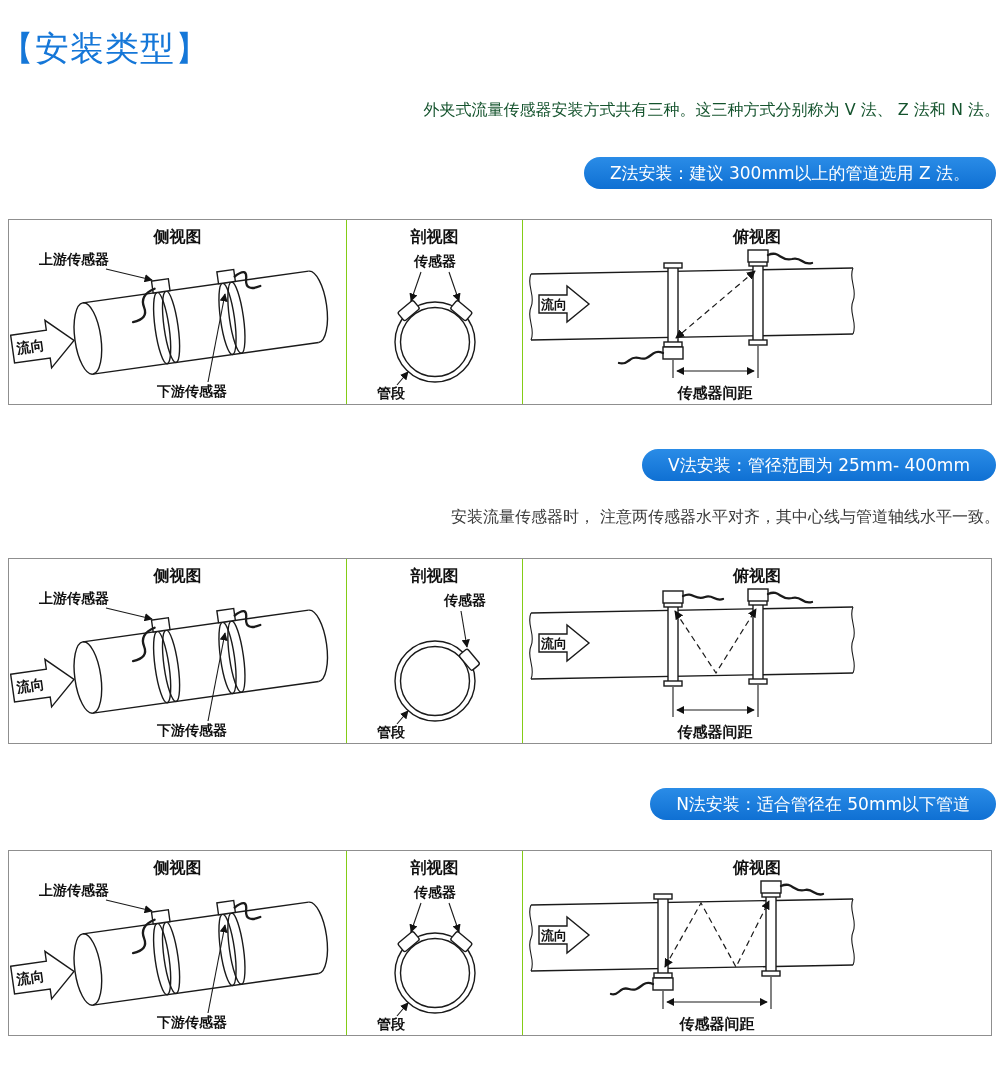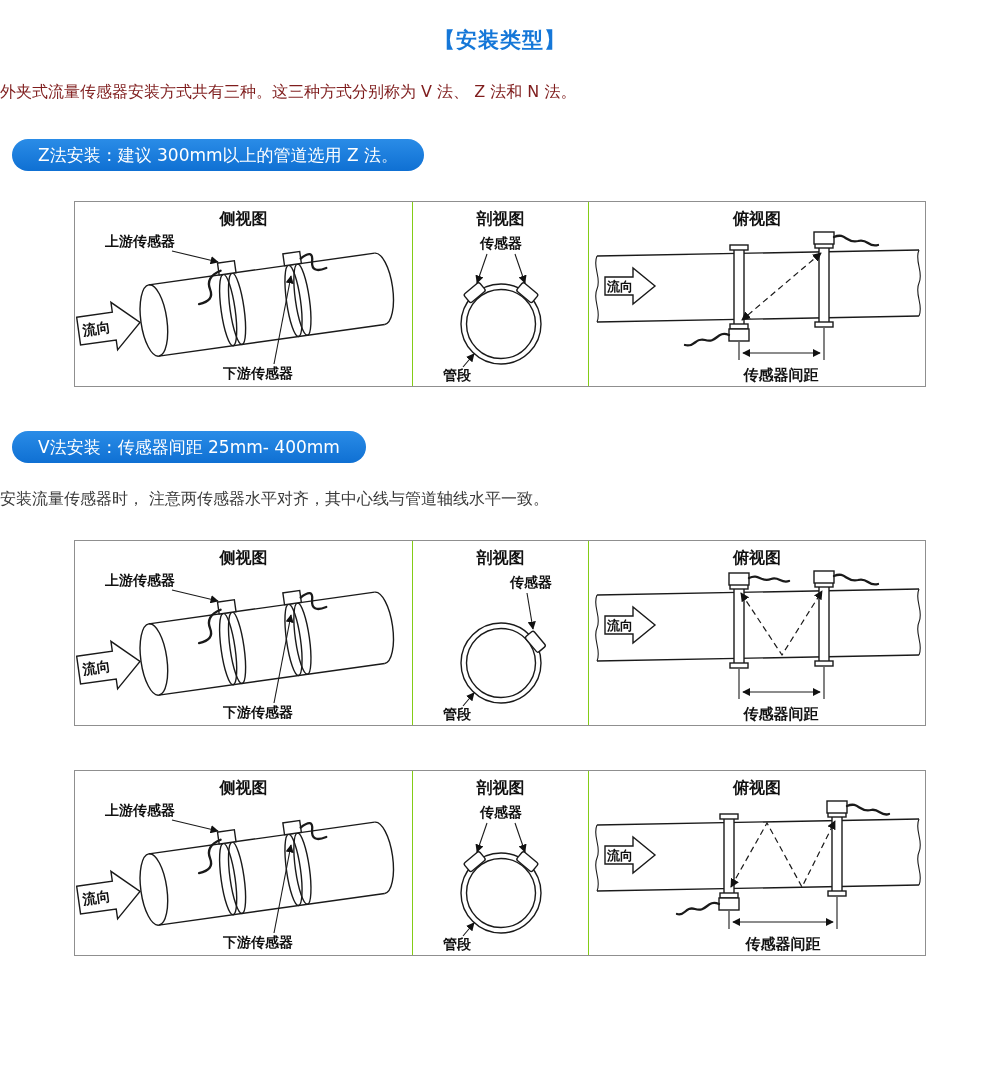--- a/index.html
+++ b/index.html
@@ -1,25 +1,25 @@
 <!DOCTYPE html>
 <html><head>
 <meta charset="utf-8">
 <style>
   *{margin:0;padding:0;box-sizing:border-box}
   html,body{background:#fff}
   body{width:1000px;font-family:"DejaVu Sans","Liberation Sans",sans-serif;color:#222}
   .page{width:1000px;padding:26px 0 12px}
-  .title{text-align:center;font-size:21px;font-weight:700;color:#1577d8;letter-spacing:1px}
-  .intro{text-align:left;font-size:16px;color:#7f1d1d;margin:28px 0 36px}
-  .badge-row{display:flex;justify-content:flex-start;margin:0 12px 30px}
+  .title{font-size:34px;font-weight:400;color:#1577d8;letter-spacing:1px}
+  .intro{text-align:right;font-size:16px;color:#14532d;margin:28px 0 36px}
+  .badge-row{display:flex;justify-content:flex-end;margin:0 4px 30px}
   .badge{background:linear-gradient(180deg,#2a8ce7,#0f70d3);color:#fff;font-size:17px;line-height:32px;padding:0 26px;border-radius:17px;white-space:nowrap}
-  .note{text-align:left;font-size:16px;color:#3a3a3a;margin:-4px 0 30px}
+  .note{text-align:right;font-size:16px;color:#3a3a3a;margin:-4px 0 30px}
   .note:empty{display:none}
-  .panel{width:852px;margin:0 auto 44px;border:1px solid #8f8f8f;display:flex;background:#fff}
+  .panel{width:984px;margin:0 auto 44px;border:1px solid #8f8f8f;display:flex;background:#fff}
   .panel.last{margin-bottom:16px}
   .cell{overflow:hidden}
   .cell + .cell{border-left:1px solid #84cc16}
   .c-side{width:337px}.c-sec{width:176px}.c-top{flex:1}
   .cell-title{text-align:center;font-weight:700;font-size:16px;color:#111;padding-top:7px;height:28px}
   .cell svg{display:block}
   svg .ln{stroke:#1a1a1a;stroke-width:1.4;fill:none}
   svg .thin{stroke:#1a1a1a;stroke-width:1.1;fill:none}
   svg .dash{stroke:#1a1a1a;stroke-width:1.2;fill:none;stroke-dasharray:6 4}
   svg .wire{stroke:#1a1a1a;stroke-width:2.3;fill:none;stroke-linecap:round}
@@ -139,21 +139,21 @@
             <line x1="154" y1="123" x2="231" y2="123" marker-start="url(#ahr)" marker-end="url(#ah)"></line>
           </g>
           <text class="big" x="192" y="150" text-anchor="middle">传感器间距</text>
         </svg>
       </div>
     </div>
   </div>
 
   <div>
     <div class="badge-row">
-      <span class="badge">V法安装：传感器间距 25mm- 400mm</span>
+      <span class="badge">V法安装：管径范围为 25mm- 400mm</span>
     </div>
     <div class="note">安装流量传感器时， 注意两传感器水平对齐，其中心线与管道轴线水平一致。</div>
 
     <div class="panel">
 
       <div class="cell c-side">
         <div class="cell-title">侧视图</div>
         <svg width="337" height="156" viewBox="0 0 337 156">
           <g transform="rotate(-8 168 78)">
             <g>
@@ -232,20 +232,23 @@
             <line x1="235" y1="98" x2="235" y2="130"></line>
             <line x1="154" y1="123" x2="231" y2="123" marker-start="url(#ahr)" marker-end="url(#ah)"></line>
           </g>
           <text class="big" x="192" y="150" text-anchor="middle">传感器间距</text>
         </svg>
       </div>
     </div>
   </div>
 
   <div>
+    <div class="badge-row">
+      <span class="badge">N法安装：适合管径在 50mm以下管道</span>
+    </div>
 
     <div class="panel last">
 
       <div class="cell c-side">
         <div class="cell-title">侧视图</div>
         <svg width="337" height="156" viewBox="0 0 337 156">
           <g transform="rotate(-8 168 78)">
             <g>
               <path class="wfill" d="M2 64 H38 V54 L64 78 L38 102 V92 H2 Z"></path>
               <text x="6" y="83">流向</text>

